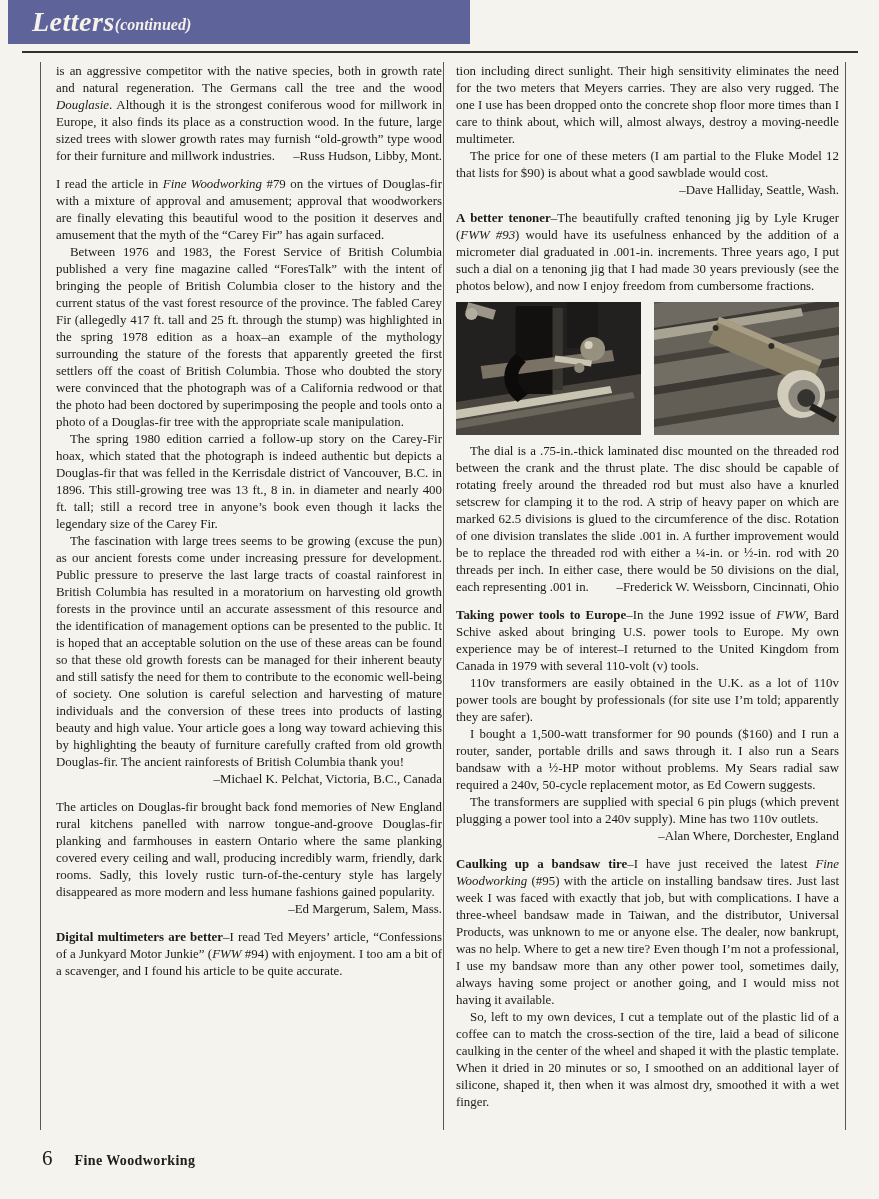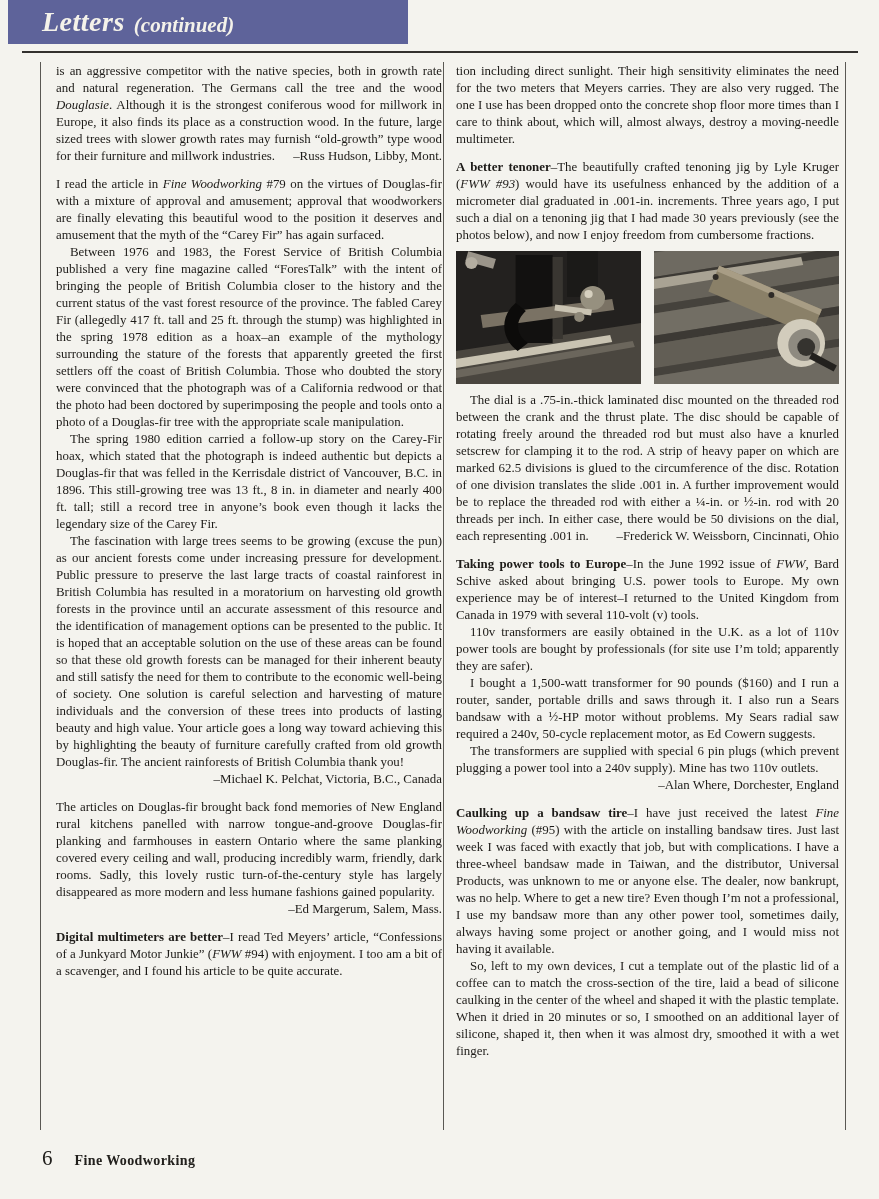--- a/index.html
+++ b/index.html
@@ -3,28 +3,28 @@
 <meta charset="utf-8">
 <style>
   html,body{margin:0;padding:0;background:#f4f3ee;}
   .page{
     position:relative;width:879px;height:1199px;overflow:hidden;
     background:#f4f3ee;color:#1d1b18;
     font-family:"Liberation Serif","DejaVu Serif",serif;
   }
   
   .banner{
-    position:absolute;left:8px;top:0;width:400px;height:44px;
-    background:#5e639a;display:flex;align-items:center;padding-left:34px;box-sizing:border-box;
+    position:absolute;left:8px;top:0;width:462px;height:44px;
+    background:#5e639a;display:flex;align-items:center;padding-left:24px;box-sizing:border-box;
   }
   .banner-title{
     font-size:28px;font-weight:bold;font-style:italic;color:#f4f2ea;letter-spacing:.5px;
   }
   .banner-sub{
-    font-size:21px;font-weight:bold;font-style:italic;color:#f4f2ea;margin-left:9px;padding-top:6px;
+    font-size:16px;font-weight:bold;font-style:italic;color:#f4f2ea;padding-top:6px;
   }
   .header-rule{
     position:absolute;left:22px;top:51px;width:836px;height:2px;background:#33312e;
   }
   
   .vrule{position:absolute;top:62px;height:1068px;width:1px;background:#5a5853;}
   .vrule-left{left:40px;}
   .vrule-center{left:443px;}
   .vrule-right{left:845px;}
   
@@ -73,20 +73,21 @@
       <p class="para indent"><span>Between 1976 and 1983, the Forest Service of British Columbia published a very fine magazine called “ForesTalk” with the intent of bringing the people of British Columbia closer to the history and the current status of the vast forest resource of the province. The fabled Carey Fir (allegedly 417 ft. tall and 25 ft. through the stump) was highlighted in the spring 1978 edition as a hoax–an example of the mythology surrounding the stature of the forests that apparently greeted the first settlers off the coast of British Columbia. Those who doubted the story were convinced that the photograph was of a California redwood or that the photo had been doctored by superimposing the people and tools onto a photo of a Douglas-fir tree with the appropriate scale manipulation.</span></p>
       <p class="para indent"><span>The spring 1980 edition carried a follow-up story on the Carey-Fir hoax, which stated that the photograph is indeed authentic but depicts a Douglas-fir that was felled in the Kerrisdale district of Vancouver, B.C. in 1896. This still-growing tree was 13 ft., 8 in. in diameter and nearly 400 ft. tall; still a record tree in anyone’s book even though it lacks the legendary size of the Carey Fir.</span></p>
       <p class="para indent"><span>The fascination with large trees seems to be growing (excuse the pun) as our ancient forests come under increasing pressure for development. Public pressure to preserve the last large tracts of coastal rainforest in British Columbia has resulted in a moratorium on harvesting old growth forests in the province until an accurate assessment of this resource and the identification of management options can be presented to the public. It is hoped that an acceptable solution on the use of these areas can be found so that these old growth forests can be managed for their inherent beauty and still satisfy the need for them to contribute to the economic well-being of society. One solution is careful selection and harvesting of mature individuals and the conversion of these trees into products of lasting beauty and high value. Your article goes a long way toward achieving this by highlighting the beauty of furniture carefully crafted from old growth Douglas-fir. The ancient rainforests of British Columbia thank you! </span><span class="run-sig">–Michael K. Pelchat, Victoria, B.C., Canada</span></p>
       <p class="para gap"><span>The articles on Douglas-fir brought back fond memories of New England rural kitchens panelled with narrow tongue-and-groove Douglas-fir planking and farmhouses in eastern Ontario where the same planking covered every ceiling and wall, producing incredibly warm, friendly, dark rooms. Sadly, this lovely rustic turn-of-the-century style has largely disappeared as more modern and less humane fashions gained popularity. </span><span class="run-sig">–Ed Margerum, Salem, Mass.</span></p>
       <p class="para gap"><span class="run-b">Digital multimeters are better</span><span>–I read Ted Meyers’ article, “Confessions of a Junkyard Motor Junkie” (</span><span class="run-i">FWW</span><span> #94) with enjoyment. I too am a bit of a scavenger, and I found his article to be quite accurate.</span></p>
     </div>
 
   <div class="col col-right">
     <div id="col-right-top">
         <p class="para"><span>tion including direct sunlight. Their high sensitivity eliminates the need for the two meters that Meyers carries. They are also very rugged. The one I use has been dropped onto the concrete shop floor more times than I care to think about, which will, almost always, destroy a moving-needle multimeter.</span></p>
+        <p class="para indent"><span>The price for one of these meters (I am partial to the Fluke Model 12 that lists for $90) is about what a good sawblade would cost. </span><span class="run-sig">–Dave Halliday, Seattle, Wash.</span></p>
         <p class="para gap"><span class="run-b">A better tenoner</span><span>–The beautifully crafted tenoning jig by Lyle Kruger (</span><span class="run-i">FWW #93</span><span>) would have its usefulness enhanced by the addition of a micrometer dial graduated in .001-in. increments. Three years ago, I put such a dial on a tenoning jig that I had made 30 years previously (see the photos below), and now I enjoy freedom from cumbersome fractions.</span></p>
       </div>
 
     <figure class="photo-row" style="margin-left:0;margin-right:0;">
 
       <svg viewBox="0 0 180 133" preserveAspectRatio="none">
         <rect width="180" height="133" fill="#23211f"></rect>
         <polygon points="0,100 180,72 180,133 0,133" fill="#4a463f"></polygon>
         <polygon points="0,108 150,84 152,91 0,117" fill="#c9c3b2"></polygon>
         <polygon points="0,119 172,90 174,96 0,127" fill="#6b665c"></polygon>

